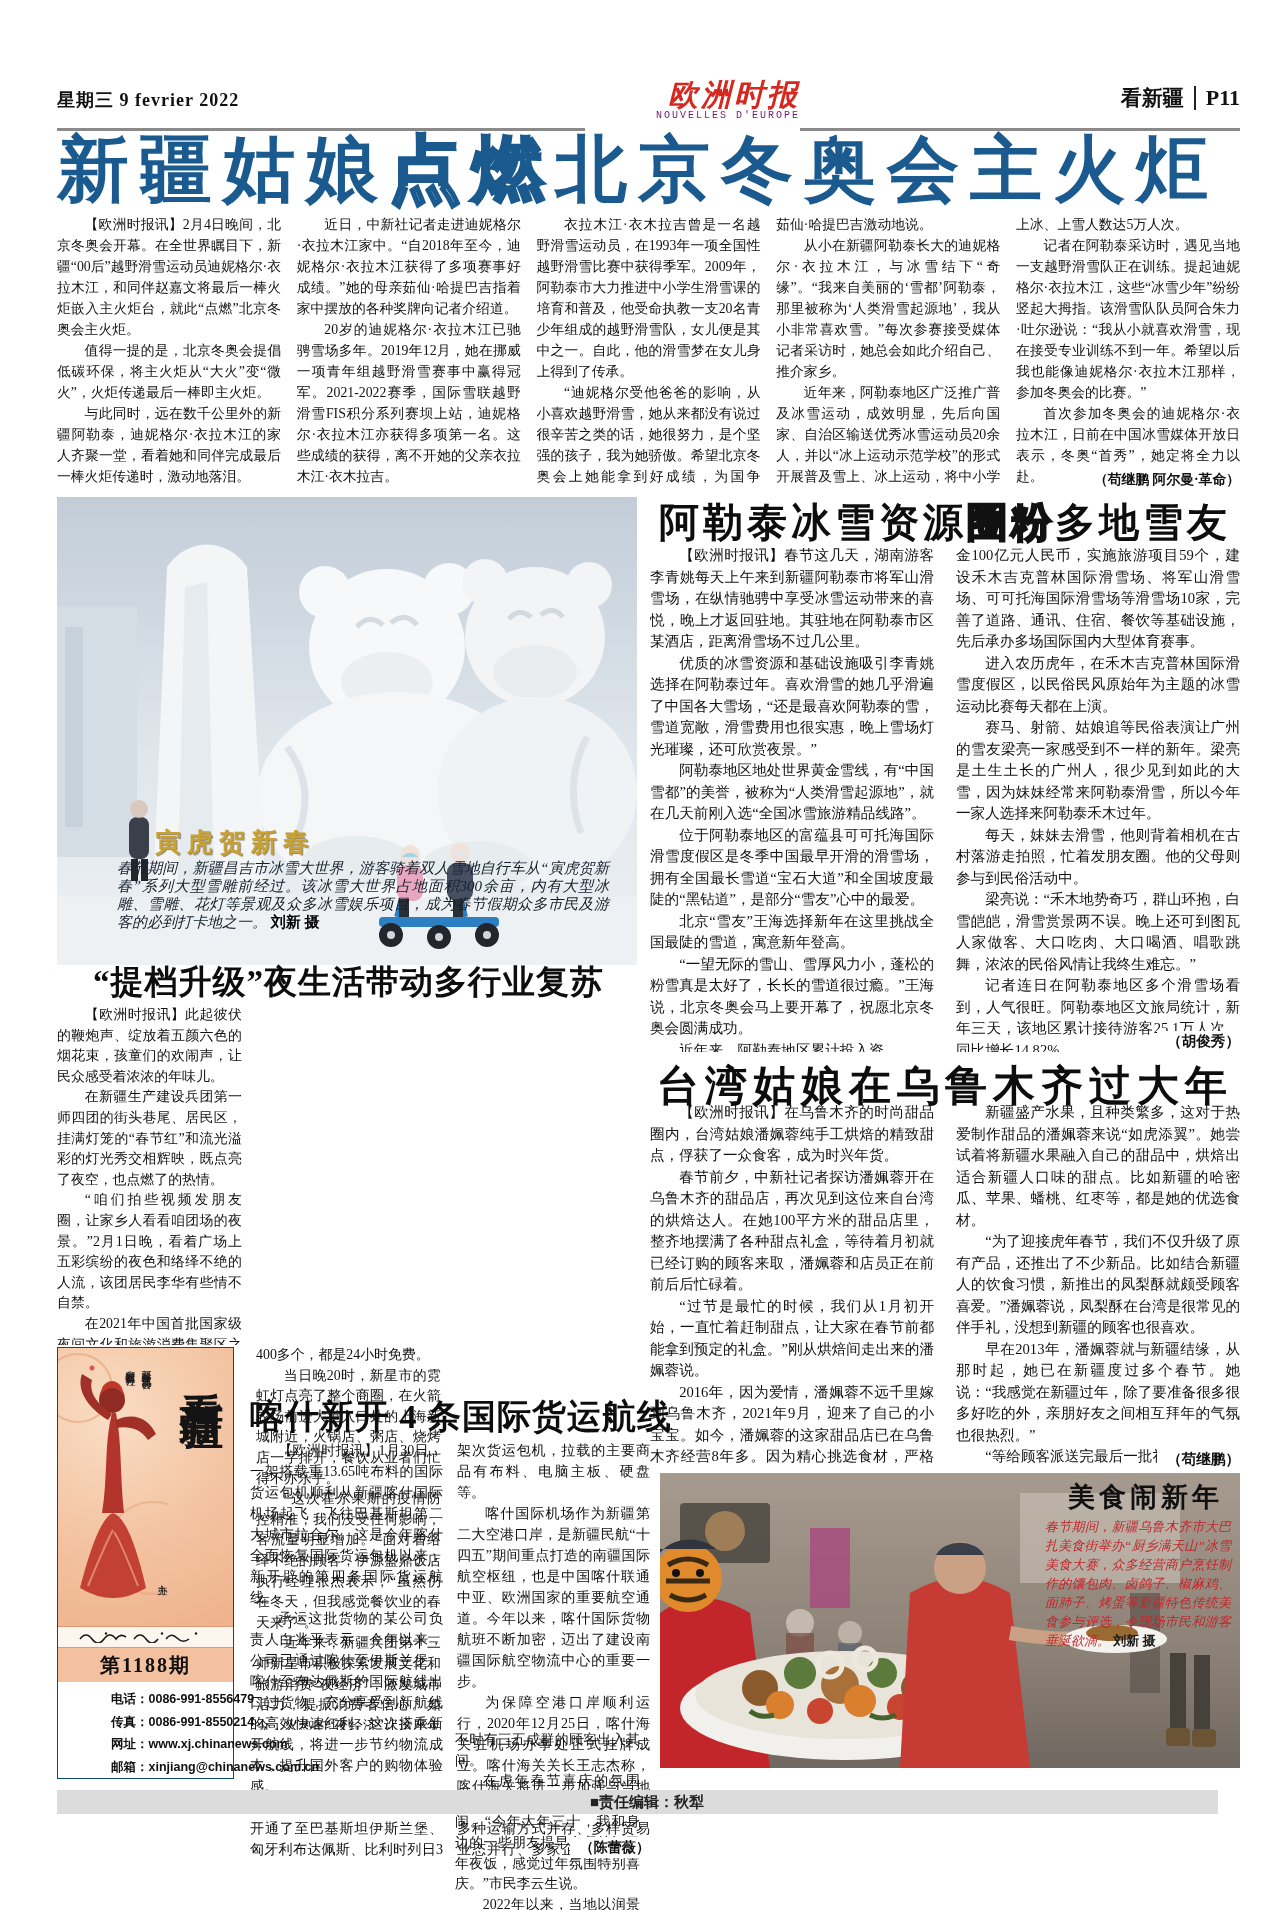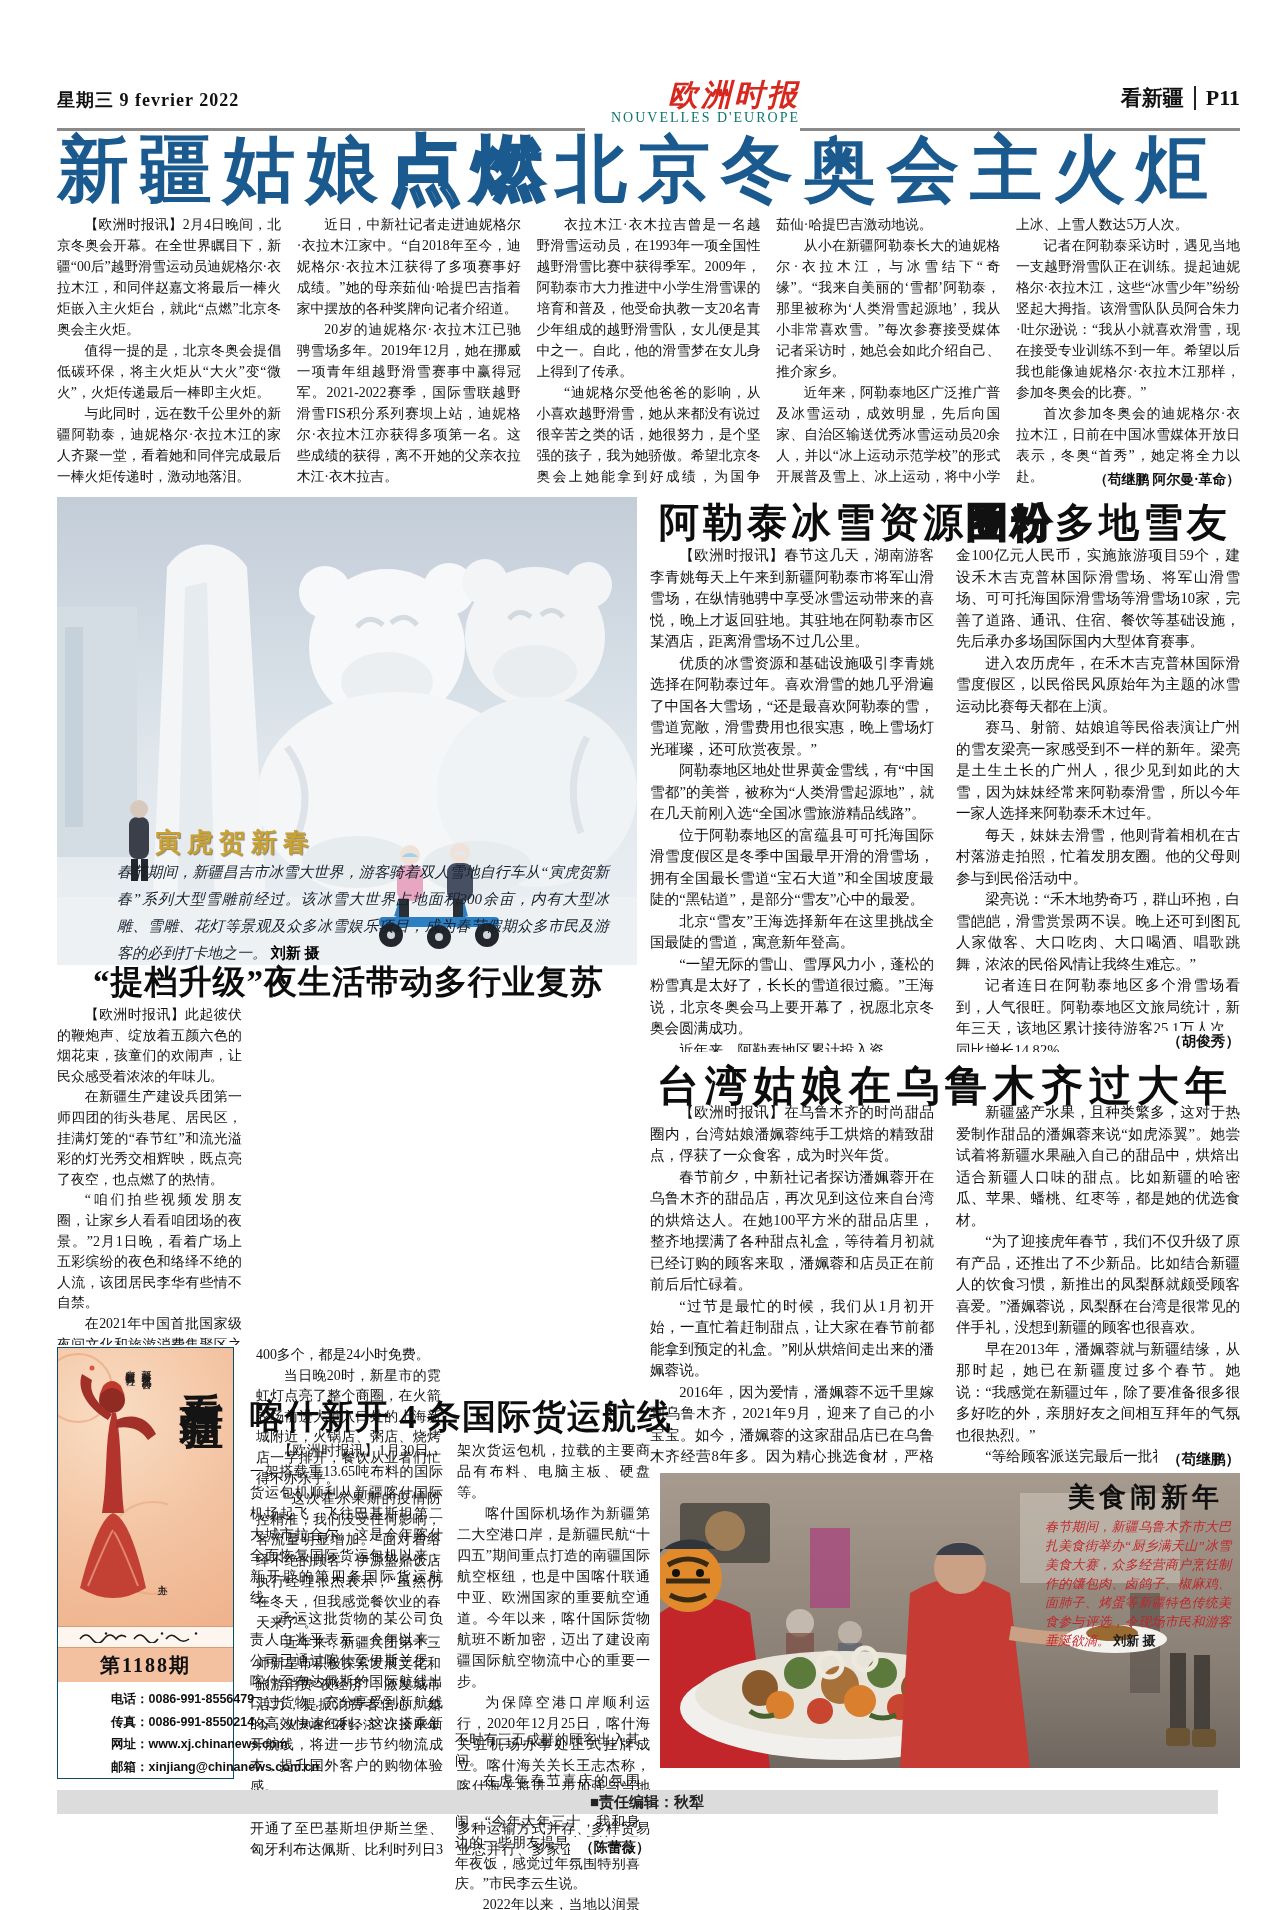--- a/index.html
+++ b/index.html
@@ -5,21 +5,21 @@
   html,body{margin:0;padding:0;background:#ffffff;}
   .page{position:relative;width:1280px;height:1910px;background:#fff;overflow:hidden;
         font-family:"Liberation Serif","DejaVu Serif",serif;color:#111;}
   .abs{position:absolute;}
 
   
   .hdr-date{font-size:18px;font-weight:bold;letter-spacing:1px;text-align:center;}
   .masthead{text-align:right;}
   .masthead .logo{font-size:30px;font-weight:bold;color:#d6281e;letter-spacing:3px;
                   font-style:italic;line-height:30px;}
-  .masthead .sub{font-size:14px;color:#0f766e;letter-spacing:2px;font-family:Liberation Serif, serif;}
+  .masthead .sub{font-size:10px;color:#701a75;letter-spacing:2px;font-family:Liberation Mono, monospace;}
   .hdr-right{display:flex;align-items:center;gap:10px;}
   .hdr-right .sec{font-size:21px;font-weight:bold;}
   .hdr-right .divider{width:2px;height:24px;background:#222;}
   .hdr-right .pno{font-size:22px;font-weight:bold;}
   .rule{height:3px;background:#8a8a8a;}
 
   
   .lead-hl{font-weight:bold;color:#1b5a8f;font-size:72px;line-height:74px;letter-spacing:11px;white-space:nowrap;}
   .hollow{color:#ffffff;-webkit-text-stroke:3px #1b5a8f;text-shadow:0 0 1px #1b5a8f;}
 
@@ -36,21 +36,21 @@
   .kash-col{width:193px;height:418px;font-size:14.1px;line-height:21px;}
 
   .sec-hl{font-weight:bold;color:#0d0d0d;text-align:center;white-space:nowrap;}
   .hollow-k{color:#fff;-webkit-text-stroke:2.5px #111;text-shadow:0 0 1px #111;}
 
   
   .photo{overflow:hidden;}
   .photo svg{display:block;}
   .p1-title{font-size:26px;font-weight:bold;color:#c9a232;letter-spacing:6px;
             text-shadow:1px 1px 1px rgba(60,40,0,.55);}
-  .p1-cap{font-size:15px;line-height:27px;color:#15202c;font-style:italic;text-align:justify;}
+  .p1-cap{font-size:15px;line-height:18px;color:#15202c;font-style:italic;text-align:justify;}
   .p1-credit{font-style:normal;font-weight:bold;color:#000;}
   .food-title{font-size:27px;font-weight:bold;color:#101010;letter-spacing:4px;}
   .food-cap{font-size:13px;line-height:19px;color:#c0262b;font-style:italic;text-align:justify;}
   .food-credit{font-style:normal;font-weight:bold;color:#1a1a1a;}
 
   
   .adbox{border:1px solid #0c4a6e;background:#fff;}
   .ad-art{position:relative;height:278px;overflow:hidden;
           background:radial-gradient(circle at 30% 25%,#f9ddc4 0%,#f3c2a0 55%,#eeb28c 100%);}
   .ad-logo{position:absolute;top:8px;right:6px;writing-mode:vertical-rl;

